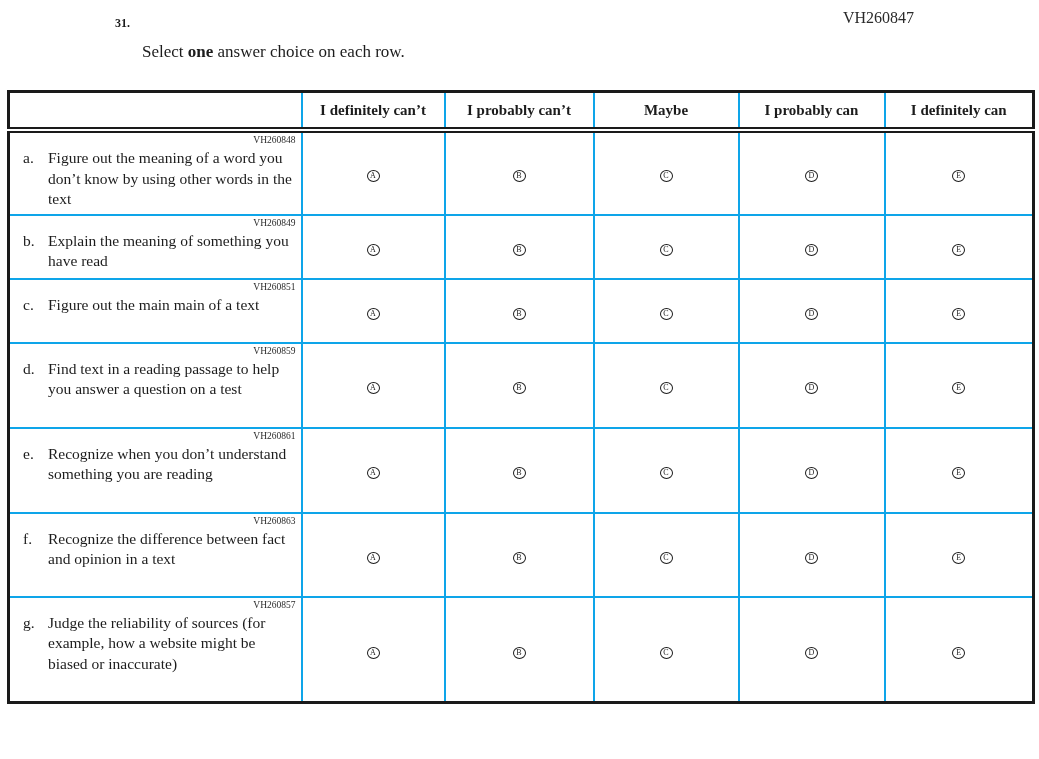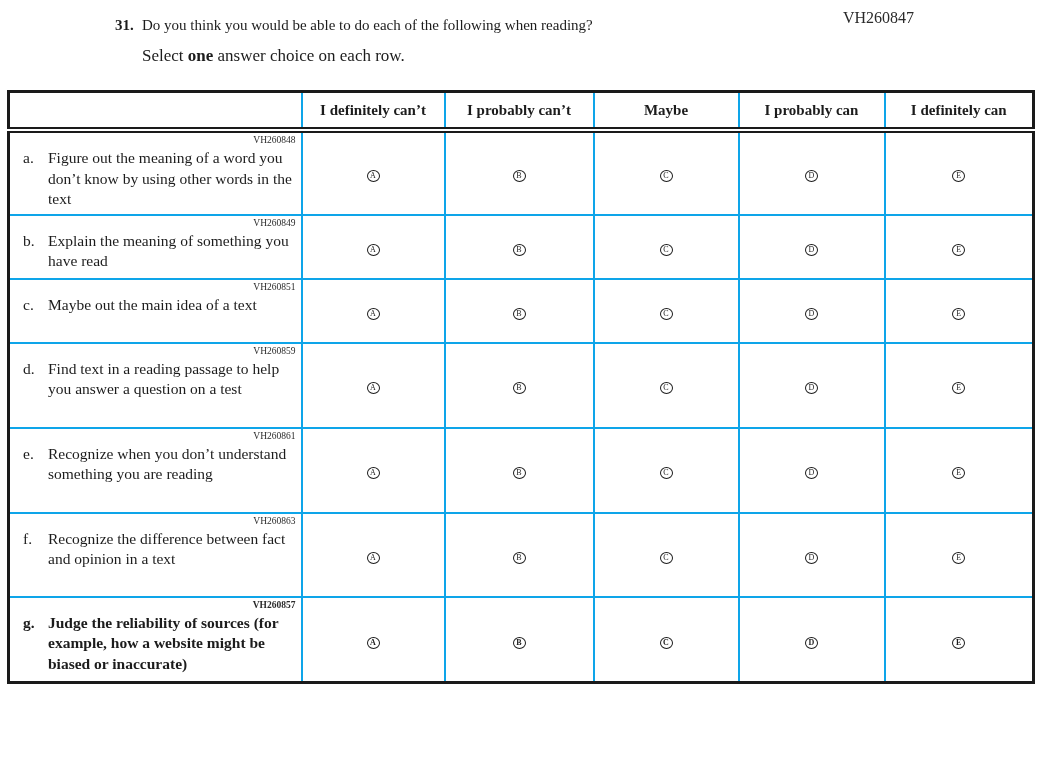--- a/index.html
+++ b/index.html
@@ -24,21 +24,21 @@
     color: #2a2a2a;
   }
   .question-block {
     position: absolute;
     top: 16px;
     left: 115px;
     width: 860px;
   }
   .question-line {
     display: flex;
-    font-size: 15px;
+    font-size: 12px;
     line-height: 1.25;
   }
   .question-number {
     font-weight: bold;
     width: 27px;
     flex-shrink: 0;
   }
   .instruction-line {
     margin-left: 27px;
     margin-top: 11px;
@@ -111,21 +111,20 @@
   }
 </style>
 </head>
 <body>
 
 <div class="form-code-top">VH260847</div>
 
 <div class="question-block">
   <div class="question-line">
     <span class="question-number">31.</span>
-    <span>Do you think you would be able to do each of the following when reading?</span>
   </div>
   <div class="instruction-line">
     <span>Select </span><span class="bold">one</span><span> answer choice on each row.</span>
   </div>
 </div>
 
 <table class="answer-table">
   <colgroup>
     <col style="width:293px">
     <col style="width:143px">
@@ -171,21 +170,21 @@
         <td class="option-cell"><span class="bubble">B</span></td>
         <td class="option-cell"><span class="bubble">C</span></td>
         <td class="option-cell"><span class="bubble">D</span></td>
         <td class="option-cell"><span class="bubble">E</span></td>
       </tr>
       <tr style="height: 64px;">
         <td class="stem-cell">
           <span class="stem-code">VH260851</span>
           <div class="stem-line">
             <span class="stem-letter">c.</span>
-            <span>Maybe out the main idea of a text</span>
+            <span>Figure out the main main of a text</span>
           </div>
         </td>
         <td class="option-cell"><span class="bubble">A</span></td>
         <td class="option-cell"><span class="bubble">B</span></td>
         <td class="option-cell"><span class="bubble">C</span></td>
         <td class="option-cell"><span class="bubble">D</span></td>
         <td class="option-cell"><span class="bubble">E</span></td>
       </tr>
       <tr style="height: 85px;">
         <td class="stem-cell">
@@ -222,21 +221,21 @@
             <span class="stem-letter">f.</span>
             <span>Recognize the difference between fact and opinion in a text</span>
           </div>
         </td>
         <td class="option-cell"><span class="bubble">A</span></td>
         <td class="option-cell"><span class="bubble">B</span></td>
         <td class="option-cell"><span class="bubble">C</span></td>
         <td class="option-cell"><span class="bubble">D</span></td>
         <td class="option-cell"><span class="bubble">E</span></td>
       </tr>
-      <tr style="height: 86px; font-weight: bold;">
+      <tr style="height: 106px;">
         <td class="stem-cell">
           <span class="stem-code">VH260857</span>
           <div class="stem-line">
             <span class="stem-letter">g.</span>
             <span>Judge the reliability of sources (for example, how a website might be biased or inaccurate)</span>
           </div>
         </td>
         <td class="option-cell"><span class="bubble">A</span></td>
         <td class="option-cell"><span class="bubble">B</span></td>
         <td class="option-cell"><span class="bubble">C</span></td>

